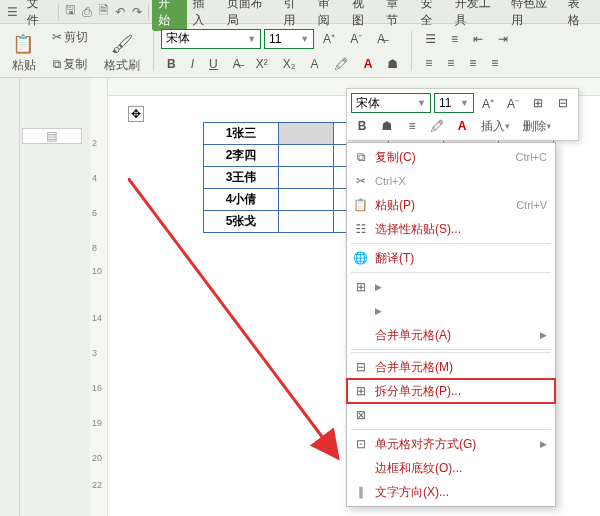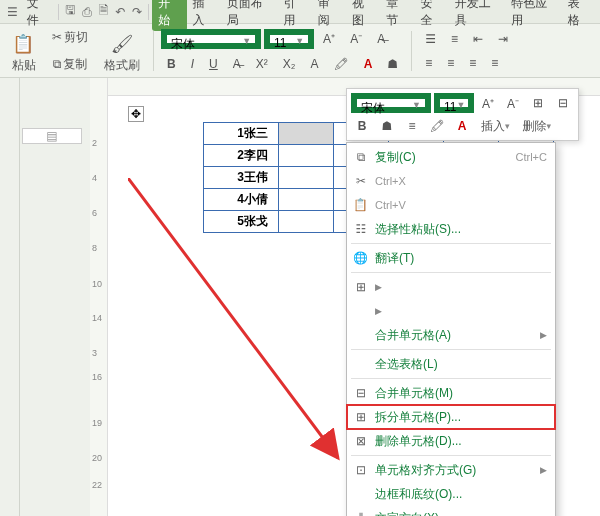--- a/index.html
+++ b/index.html
@@ -7,43 +7,43 @@
 .menubar{background:#e8ece4;height:24px;display:flex;align-items:center;padding:0 4px;border-bottom:1px solid #d0d4cc}
 .menubar .mi{padding:2px 6px;cursor:pointer;color:#444}
 .menubar .mi.active{background:#5fa04e;color:#fff;border-radius:3px}
 .menubar .sep{width:1px;height:16px;background:#ccc;margin:0 3px}
 .menubar .icon{width:18px;height:18px;display:flex;align-items:center;justify-content:center;color:#666;cursor:pointer}
 .toolbar{background:#f0f3ed;height:54px;display:flex;align-items:center;padding:2px 6px;border-bottom:1px solid #d0d4cc;gap:4px}
 .tb-group{display:flex;flex-direction:column;align-items:center;gap:2px}
 .tb-row{display:flex;align-items:center;gap:3px}
 .tb-btn{padding:3px 5px;cursor:pointer;color:#555;border:1px solid transparent;border-radius:2px;display:flex;align-items:center;gap:2px}
 .tb-sep{width:1px;height:40px;background:#d0d4cc;margin:0 3px}
-.font-sel{border:6px solid #15803d;background:#fff;padding:1px 4px;height:20px;display:flex;justify-content:space-between;cursor:pointer}
+.font-sel{border:1px solid #15803d;background:#fff;padding:1px 4px;height:20px;display:flex;align-items:center;justify-content:space-between;cursor:pointer}
 .font-sel.w1{width:100px}
 .font-sel.w2{width:50px}
 .drop{color:#888;font-size:9px}
 .doc-area{display:flex;height:calc(100% - 78px)}
 .left-rail{width:20px;background:#eef1eb;border-right:1px solid #d0d4cc}
 .page-thumbs{width:70px;background:#eef1eb;display:flex;flex-direction:column;gap:8px;padding:30px 8px;position:relative}
 .ruler-v{width:18px;background:#f5f7f2;border-right:1px solid #ddd;position:relative}
 .ruler-v .tick{position:absolute;left:2px;font-size:9px;color:#888}
 .canvas{flex:1;background:#fff;position:relative;padding-top:22px}
 .ruler-h{height:18px;background:#f5f7f2;border-bottom:1px solid #ddd;position:absolute;top:0;left:0;right:0}
 .move-handle{position:absolute;top:28px;left:20px;width:16px;height:16px;border:1px solid #999;background:#fff;display:flex;align-items:center;justify-content:center;cursor:move}
 .tbl{position:absolute;top:44px;left:95px;border-collapse:collapse}
 .tbl td{border:1px solid #3a6bb0;padding:2px 10px;height:20px;min-width:55px;text-align:right;font-weight:bold;font-size:13px}
-.tbl td.name{text-align:right;min-width:75px}
+.tbl td.name{text-align:center;min-width:75px}
 .tbl td.sel{background:#d8d8d8}
 .floatbar{position:absolute;top:10px;left:238px;background:#fff;border:1px solid #ccc;box-shadow:2px 2px 6px rgba(0,0,0,.15);padding:4px;display:flex;flex-direction:column;gap:3px;z-index:5}
 .fb-row{display:flex;align-items:center;gap:3px}
 .fb-btn{width:22px;height:20px;display:flex;align-items:center;justify-content:center;cursor:pointer;color:#555;border:1px solid transparent}
 .ctx-menu{position:absolute;top:64px;left:238px;width:210px;background:#fff;border:1px solid #bbb;box-shadow:3px 3px 8px rgba(0,0,0,.2);z-index:10;padding:2px 0}
 .ctx-item{display:flex;align-items:center;height:24px;padding:0 8px 0 28px;cursor:pointer;position:relative}
 .ctx-item.hl{outline:2px solid #e03030;outline-offset:-1px}
-.ctx-item .lbl{flex:1;color:#15803d}
+.ctx-item .lbl{flex:1;color:#b91c1c}
 .ctx-item .sc{color:#999;font-size:11px}
 .ctx-item .arr{color:#888;font-size:9px}
 .ctx-item .ico{position:absolute;left:6px;width:16px;text-align:center;color:#666}
 .ctx-div{height:1px;background:#e0e0e0;margin:2px 4px}
 .red-arrow{position:absolute;top:100px;left:20px;width:220px;height:290px;z-index:4;pointer-events:none}
 .doc-icon{position:absolute;top:50px;left:2px;width:60px;height:16px;background:#fff;border:1px solid #ccc;display:flex;align-items:center;justify-content:center;color:#999}
 </style>
 </head>
 <body>
 
@@ -149,24 +149,24 @@
 <div class="doc-area">
   <div class="left-rail"></div>
   <div class="page-thumbs">
     <div class="doc-icon">▤</div>
   </div>
   <div class="ruler-v">
     <span class="tick" style="top:60px">2</span>
     <span class="tick" style="top:95px">4</span>
     <span class="tick" style="top:130px">6</span>
     <span class="tick" style="top:165px">8</span>
-    <span class="tick" style="top:201px">10</span>
+    <span class="tick" style="top:188px">10</span>
     <span class="tick" style="top:235px">14</span>
     <span class="tick" style="top:270px">3</span>
-    <span class="tick" style="top:294px">16</span>
+    <span class="tick" style="top:305px">16</span>
     <span class="tick" style="top:340px">19</span>
     <span class="tick" style="top:375px">20</span>
     <span class="tick" style="top:402px">22</span>
   </div>
   <div class="canvas">
     <div class="ruler-h"></div>
     <div class="move-handle">✥</div>
 
     <table class="tbl">
       <tbody>
@@ -254,20 +254,21 @@
           <span class="ico">⧉</span>
           <span class="lbl">复制(C)</span>
           <span class="sc">Ctrl+C</span>
         </div>
       <div class="ctx-item">
           <span class="ico">✂</span>
           <span class="sc">Ctrl+X</span>
         </div>
       <div class="ctx-item">
           <span class="ico">📋</span>
+          <span class="lbl">粘贴(P)</span>
           <span class="sc">Ctrl+V</span>
         </div>
       <div class="ctx-item">
           <span class="ico">☷</span>
           <span class="lbl">选择性粘贴(S)...</span>
         </div>
       <div class="ctx-div"></div>
       <div class="ctx-item">
           <span class="ico">🌐</span>
           <span class="lbl">翻译(T)</span>
@@ -278,35 +279,31 @@
           <span class="arr">▶</span>
         </div>
       <div class="ctx-item">
           <span class="arr">▶</span>
         </div>
       <div class="ctx-item">
           <span class="lbl">合并单元格(A)</span>
           <span class="arr">▶</span>
         </div>
       <div class="ctx-div"></div>
-      <div class="ctx-item">
-          <span class="lbl">全选表格(L)</span>
-        </div>
       <div class="ctx-div"></div>
       <div class="ctx-item">
           <span class="ico">⊟</span>
           <span class="lbl">合并单元格(M)</span>
         </div>
       <div class="ctx-item hl">
           <span class="ico">⊞</span>
           <span class="lbl">拆分单元格(P)...</span>
         </div>
       <div class="ctx-item">
           <span class="ico">⊠</span>
-          <span class="lbl">删除单元格(D)...</span>
         </div>
       <div class="ctx-div"></div>
       <div class="ctx-item">
           <span class="ico">⊡</span>
           <span class="lbl">单元格对齐方式(G)</span>
           <span class="arr">▶</span>
         </div>
       <div class="ctx-item">
           <span class="lbl">边框和底纹(O)...</span>
         </div>

